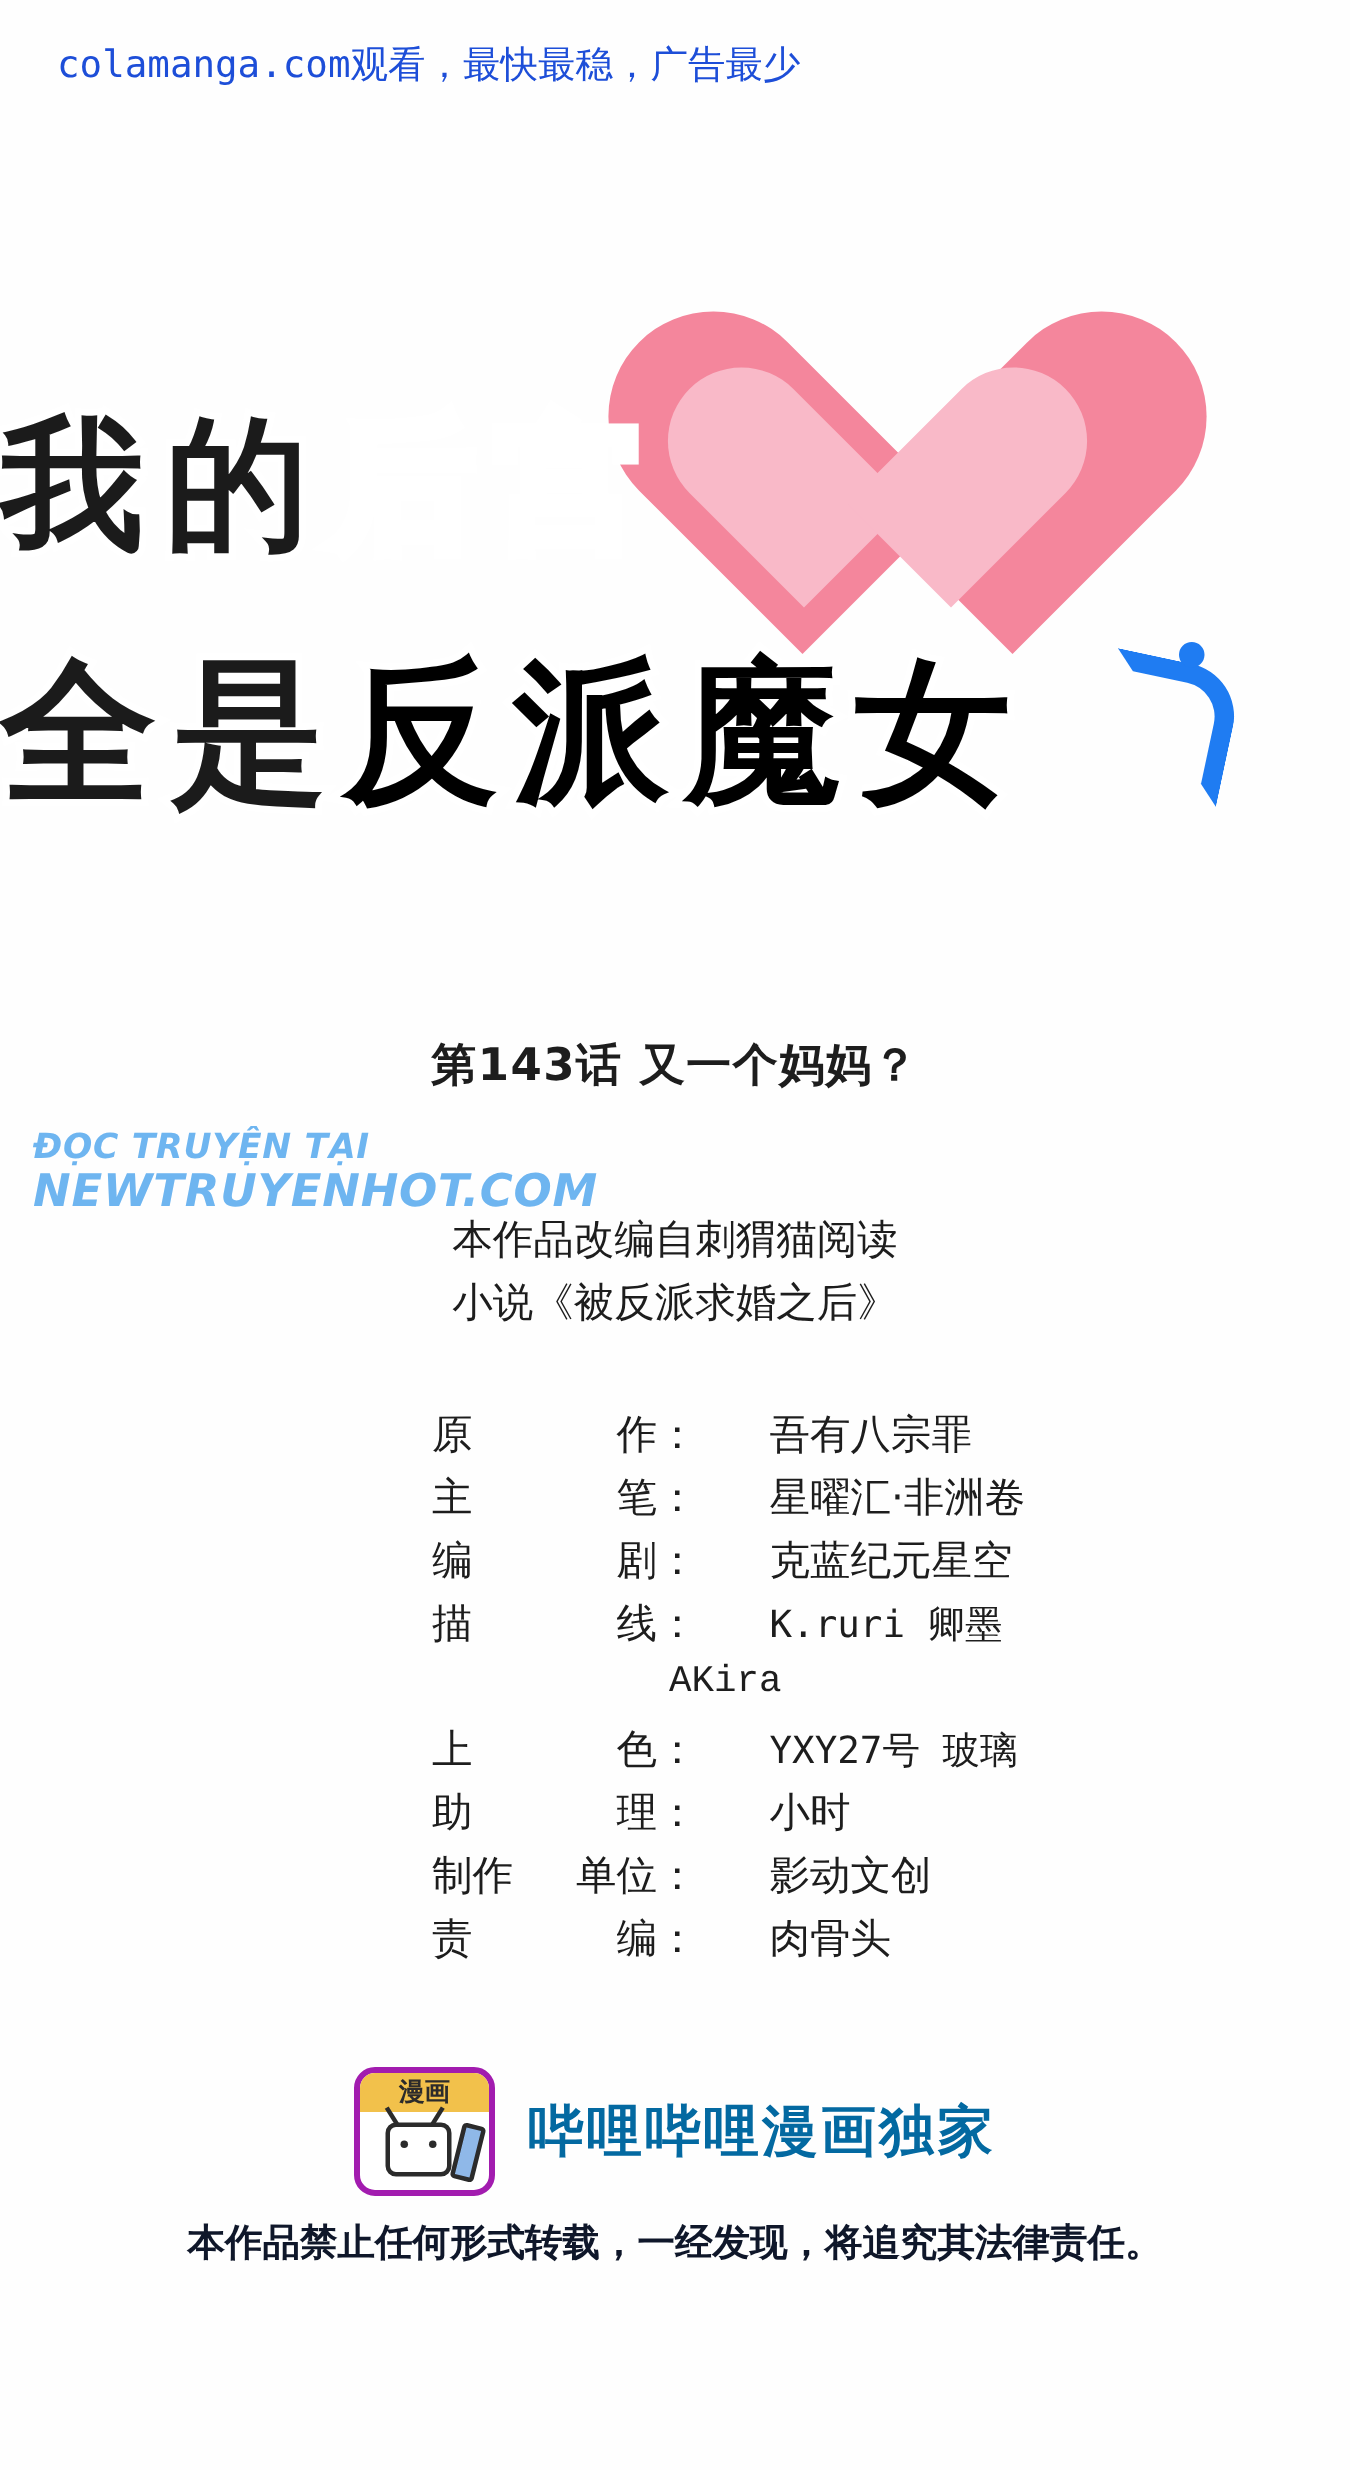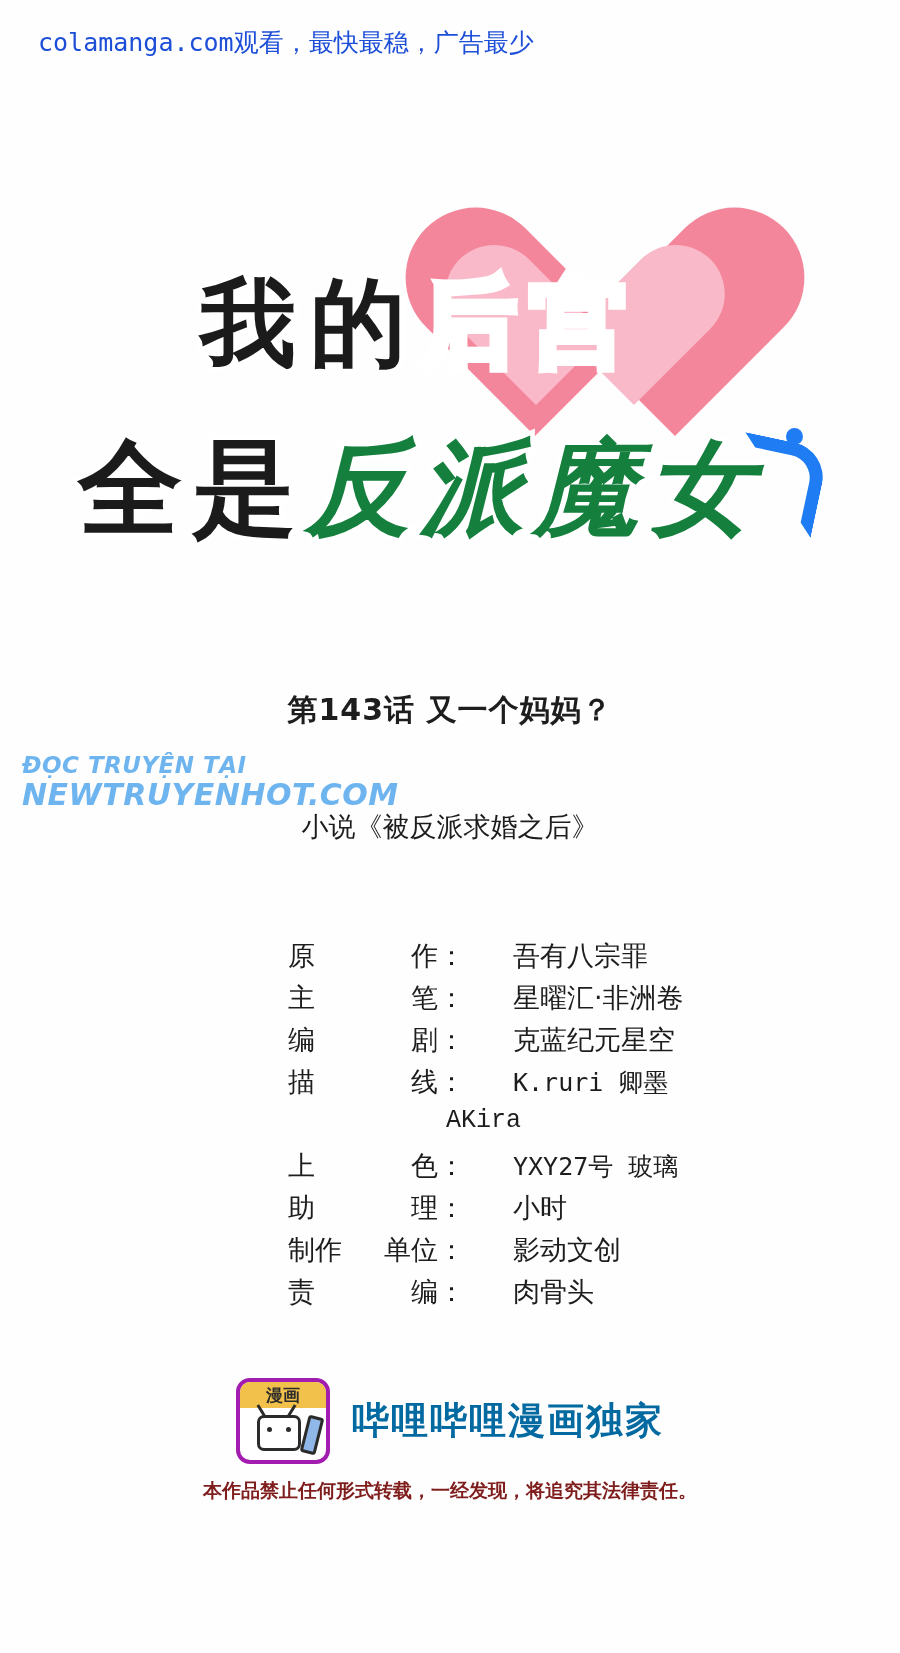--- a/index.html
+++ b/index.html
@@ -91,21 +91,21 @@
   }
   .heart-inner::after {
     left: 98px;
     transform: rotate(45deg);
     transform-origin: 100% 100%;
   }
 
   .logo-line {
     position: absolute;
     width: 840px;
-    text-align: center;
+    text-align: left;
     font-family: "DejaVu Sans", sans-serif;
     font-weight: bold;
     z-index: 5;
     white-space: nowrap;
   }
   .logo-line-1 {
     top: 60px;
     font-size: 96px;
     letter-spacing: 14px;
   }
@@ -113,24 +113,23 @@
     top: 220px;
     font-size: 104px;
     letter-spacing: 10px;
   }
   .lg-dark {
     color: #1b1b1b;
     -webkit-text-stroke: 9px #ffffff;
     paint-order: stroke fill;
   }
   .lg-blue {
-    color: #15803d;
+    color: #000000;
     -webkit-text-stroke: 9px #ffffff;
     paint-order: stroke fill;
-    font-style: italic;
   }
   .lg-white-out {
     color: #ffffff;
     -webkit-text-stroke: 8px #ffffff;
     paint-order: stroke fill;
   }
 
   .logo-tail {
     position: absolute;
     left: 735px;
@@ -314,23 +313,23 @@
   }
 
   
   .legal {
     position: absolute;
     top: 1478px;
     left: 0;
     width: 900px;
     text-align: center;
     font-family: "DejaVu Sans", sans-serif;
-    font-size: 19px;
-    font-weight: bold;
-    color: #7f1d1d;
+    font-size: 25px;
+    font-weight: bold;
+    color: #0f172a;
     letter-spacing: 0px;
   }
 </style>
 </head>
 <body>
 
 <div class="page">
 
   <div class="top-watermark">colamanga.com观看，最快最稳，广告最少</div>
 
@@ -351,20 +350,21 @@
   </div>
 
   <div class="chapter-title">第143话  又一个妈妈？</div>
 
   <div class="site-watermark">
     <div class="wm1">ĐỌC TRUYỆN TẠI</div>
     <div class="wm2">NEWTRUYENHOT.COM</div>
   </div>
 
   <div class="adapt-note">
+    <div>本作品改编自刺猬猫阅读</div>
     <div>小说《被反派求婚之后》</div>
   </div>
 
   <div class="credits">
 
     <div class="credit-row">
       <span class="credit-label">
         <span>原</span>
         <span>作</span>
       </span>

